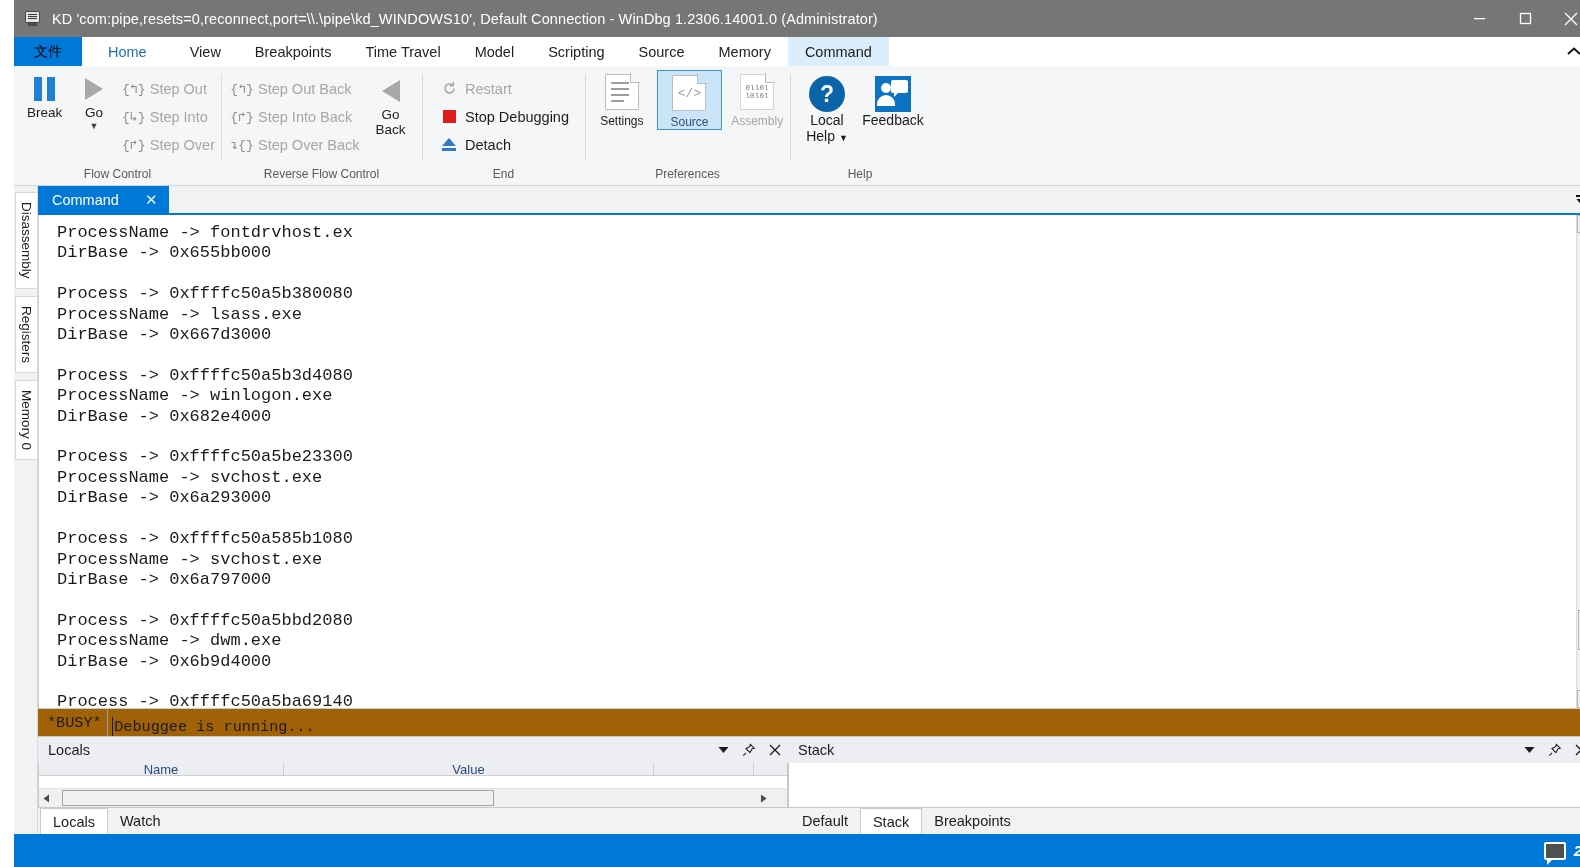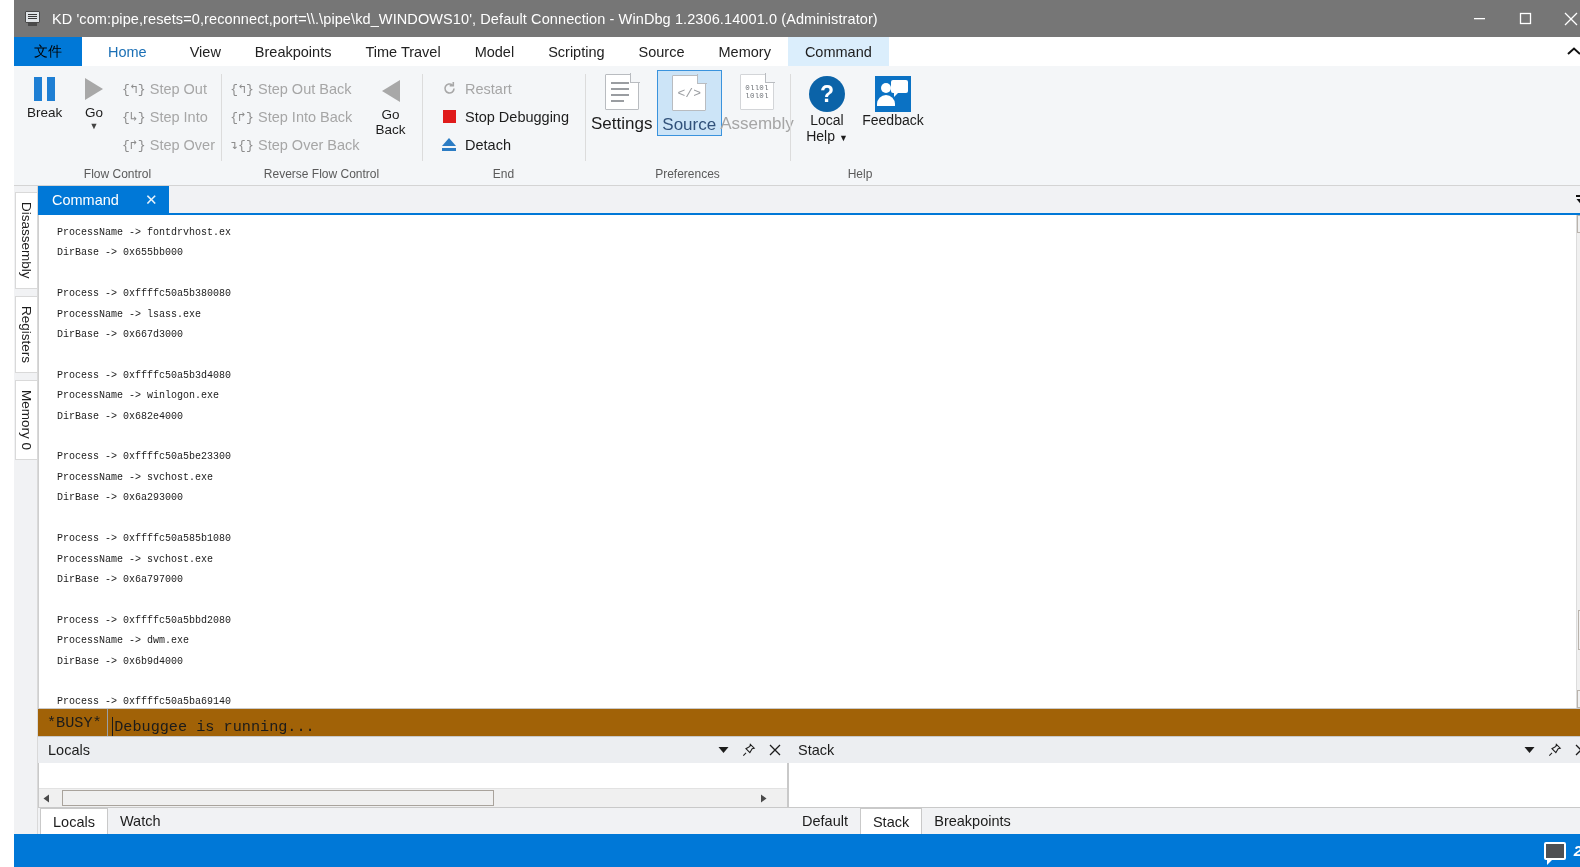--- a/index.html
+++ b/index.html
@@ -107,21 +107,21 @@
     background: #f4f6f8; border-left: 1.6px solid #b9bcc0; border-bottom: 1.6px solid #b9bcc0;
   }
   .docico .lines { position: absolute; left: 6px; top: 8px; display: flex; flex-direction: column; gap: 4px; }
   .docico .lines span { display: block; height: 2px; background: #9a9da1; }
   .docico .code { position: absolute; inset: 0; display: flex; align-items: center; justify-content: center;
     font-size: 13px; color: #9a9da1; font-family: "Liberation Mono", monospace; }
   .docico .bits { position: absolute; inset: 0; display: flex; flex-direction: column; align-items: center;
     justify-content: center; font-size: 7.5px; line-height: 8px; color: #6f7378;
     font-family: "Liberation Mono", monospace; letter-spacing: .2px; }
   .prefbtn { display: flex; flex-direction: column; align-items: center; width: 66px; padding: 4px 0 0 0; }
-  .prefbtn .plbl { font-size: 17px; color: #1c1c1c; margin-top: 4px; }
+  .prefbtn .plbl { font-size: 12px; color: #1c1c1c; margin-top: 4px; }
   .prefbtn.selected { background: #cce4f7; border: 1px solid #3a93dd; }
   .prefbtn.selected .plbl { color: #31517a; }
   .prefbtn.disabled .plbl { color: #a6a6a6; }
   .prefbtn.disabled .docico .page { border-color: #d3d5d8; }
 
   .helpbtn { display: flex; flex-direction: column; align-items: center; width: 62px; padding-top: 4px; }
   .helpbtn .hlbl { font-size: 14px; color: #1c1c1c; text-align: center; line-height: 16px; }
   .qmark {
     width: 36px; height: 36px; border-radius: 50%; background: #0b63a8; color: #fff;
     display: flex; align-items: center; justify-content: center; font-size: 23px; font-weight: bold;
@@ -159,21 +159,21 @@
   .doc-tab .x { font-size: 15px; line-height: 1; color: #e8f3fb; }
   .strip-spacer { flex: 1 1 auto; }
   .strip-menu { width: 26px; display: flex; align-items: center; justify-content: center; }
 
   .cmdwrap { flex: 1 1 auto; display: flex; min-height: 0; }
   .cmdout {
     flex: 1 1 auto; background: #ffffff; overflow: hidden; position: relative;
     border-left: 1px solid #cfcfcf;
   }
   .cmdout pre {
-    font-family: "Liberation Mono", monospace; font-size: 10px; line-height: 20.4px;
+    font-family: "Liberation Mono", monospace; font-size: 17px; line-height: 20.4px;
     color: #1b1b1b; padding: 8px 0 0 18px; white-space: pre; margin: 0;
   }
   .vscroll {
     width: 18px; flex: 0 0 18px; background: #f0f0f0; border-left: 1px solid #dcdcdc;
     display: flex; flex-direction: column; align-items: center; position: relative;
   }
   .vs-arrow { width: 18px; height: 18px; display:flex; align-items:center; justify-content:center;
     background:#f0f0f0; border:1px solid #b9b3ac; }
   .vs-track { flex: 1 1 auto; width: 18px; background: #f0f0f0; position: relative; }
   .vs-thumb { position: absolute; left: 1px; width: 16px; height: 40px; background: #f0f0f0;
@@ -535,20 +535,25 @@
                   <path d="M4.6 11.4 L1.5 14.5" stroke="#1c1c1c" stroke-width="1.2"></path>
                 </svg>
             </span>
             <span class="dp-ico">
               <svg width="12" height="12" viewBox="0 0 12 12">
                   <path d="M1 1 L11 11 M11 1 L1 11" stroke="#1c1c1c" stroke-width="1.3"></path>
                 </svg>
             </span>
           </div>
           <div class="dp-body">
+            <div class="grid-head">
+              <div class="gh-cell" style="width:245px">Name</div>
+              <div class="gh-cell" style="width:370px">Value</div>
+              <div class="gh-cell" style="width:100px"></div>
+            </div>
             <div style="flex:1 1 auto"></div>
             <div class="hscroll">
               <div class="hs-arrow">
                 <svg width="7" height="9" viewBox="0 0 7 9">
                     <path d="M6 0.5 L6 8.5 L0.5 4.5 Z" fill="#4a4a4a"></path>
                   </svg>
               </div>
               <div class="hs-track">
                 <div class="hs-thumb" style="left:8px;width:432px"></div>
               </div>

